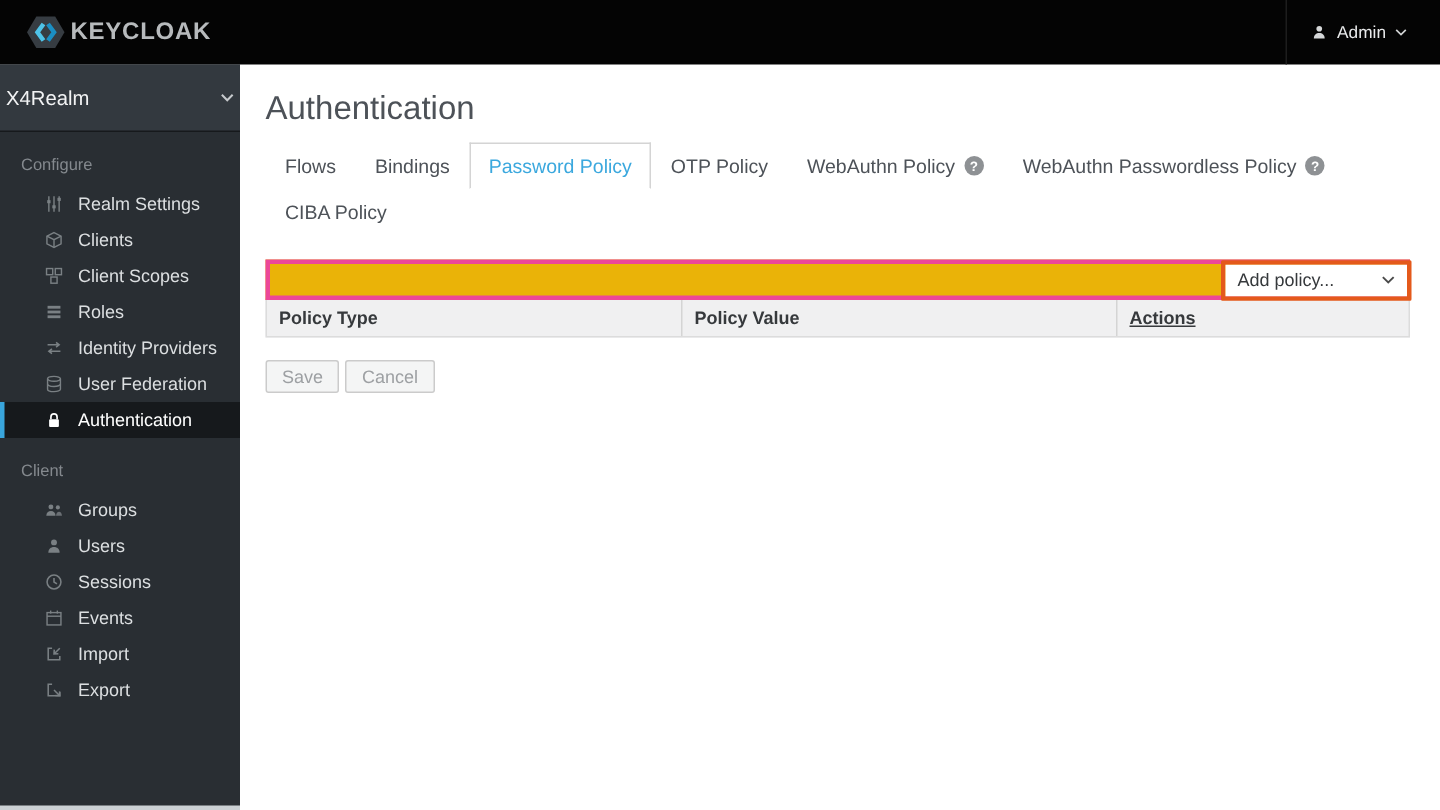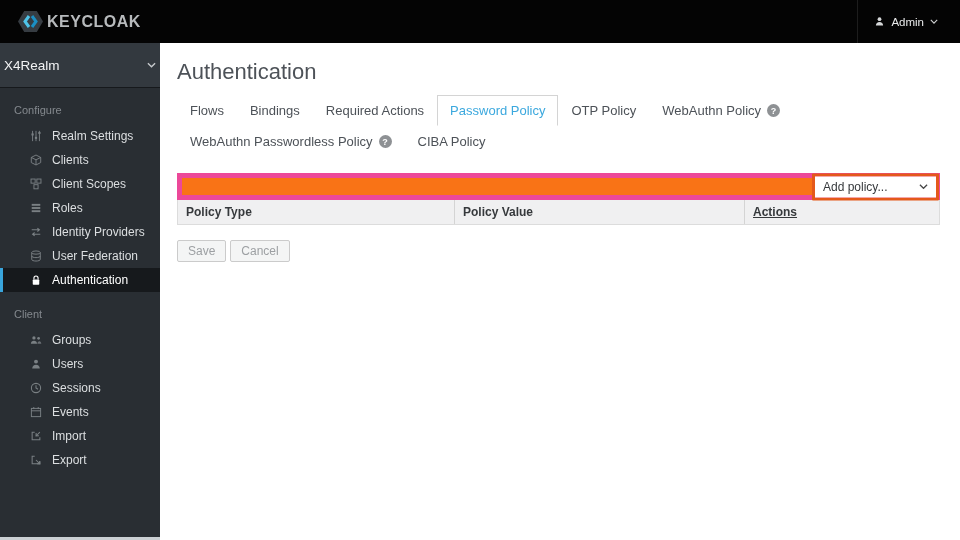--- a/index.html
+++ b/index.html
@@ -28,21 +28,21 @@
   
   .main { flex: 1; padding: 12px 20px 0 17px; }
   .page-title { font-size: 22px; font-weight: 300; color: #4d5258; margin: 4px 0 10px; }
 
   .tabs { display: flex; flex-wrap: wrap; align-items: flex-end; }
   .tab { font-size: 13px; color: #4d5258; padding: 7px 12px; border: 1px solid transparent; cursor: pointer; white-space: nowrap; display: flex; align-items: center; }
   .tab.active { color: #3ba8de; background: #fff; border-color: #d4d4d4; border-bottom-color: #fff; }
   .help-badge { display: inline-flex; width: 13px; height: 13px; border-radius: 50%; background: #8e9194; color: #fff; font-size: 9px; font-weight: bold; align-items: center; justify-content: center; margin-left: 6px; }
 
   .policy-area { margin-top: 16px; }
-  .toolbar { position: relative; height: 27px; background: #f97316; border: 5px solid #ec4899; }
+  .toolbar { position: relative; height: 27px; background: #eab308; border: 3px solid #ec4899; }
   .add-policy-wrap { position: absolute; right: -4px; top: 50%; transform: translateY(-50%); border: 3px solid #e4591b; border-radius: 1px; background: #fff; }
   .add-policy { display: flex; align-items: center; justify-content: space-between; width: 121px; height: 21px; padding: 0 8px; background: #fff; font-size: 12px; color: #36393c; cursor: pointer; }
 
   .grid-header { display: grid; grid-template-columns: 277px 290px auto; background: #f0f0f1; border: 1px solid #dcdcdc; margin-top: -1px; }
   .grid-header .col { padding: 5px 8px; font-size: 12px; font-weight: bold; color: #36393c; border-right: 1px solid #d4d4d4; }
   .grid-header .col:last-child { border-right: none; text-decoration: underline; }
 
   .actions-row { margin-top: 15px; display: flex; gap: 4px; }
   .btn { font-size: 12px; padding: 3px 10px; background: #f4f5f5; border: 1px solid #cbcbcb; border-radius: 2px; color: #9da0a3; cursor: pointer; font-family: "Liberation Sans", sans-serif; }
 
@@ -240,23 +240,20 @@
 
   <div class="main">
     <div class="page-title">Authentication</div>
 
     <div class="tabs">
       <div class="tab">
         <span>Flows</span>
       </div>
       <div class="tab">
         <span>Bindings</span>
-      </div>
-      <div class="tab">
-        <span>Required Actions</span>
       </div>
       <div class="tab active">
         <span>Password Policy</span>
       </div>
       <div class="tab">
         <span>OTP Policy</span>
       </div>
       <div class="tab">
         <span>WebAuthn Policy</span>
         <span class="help-badge">?</span>

